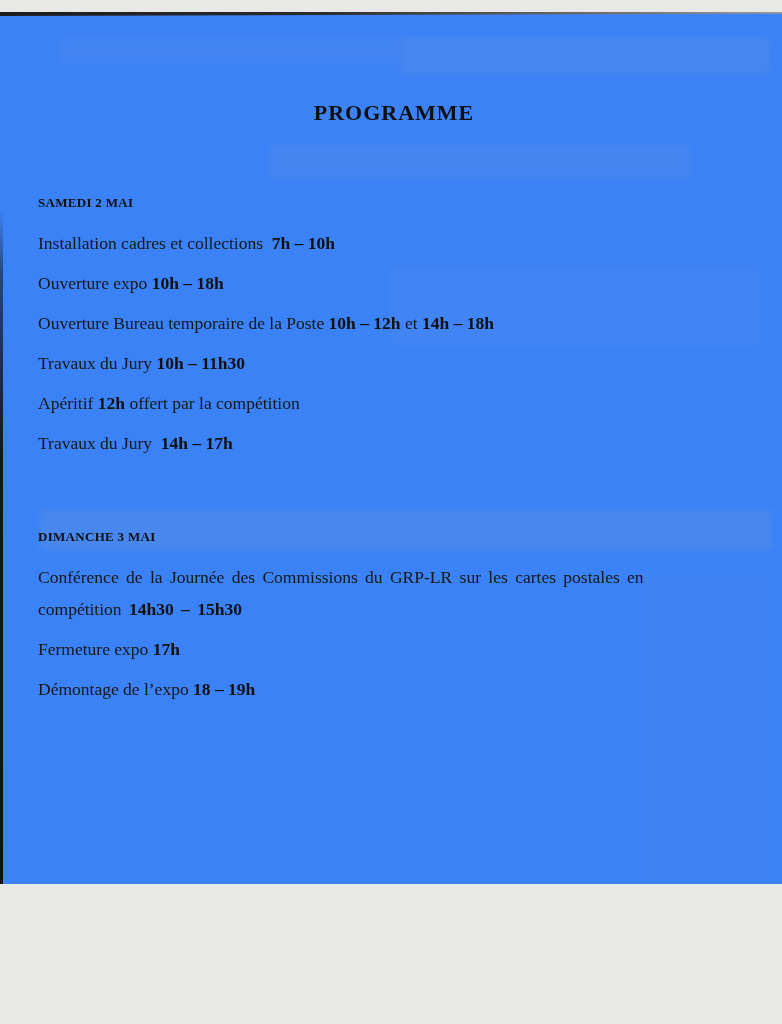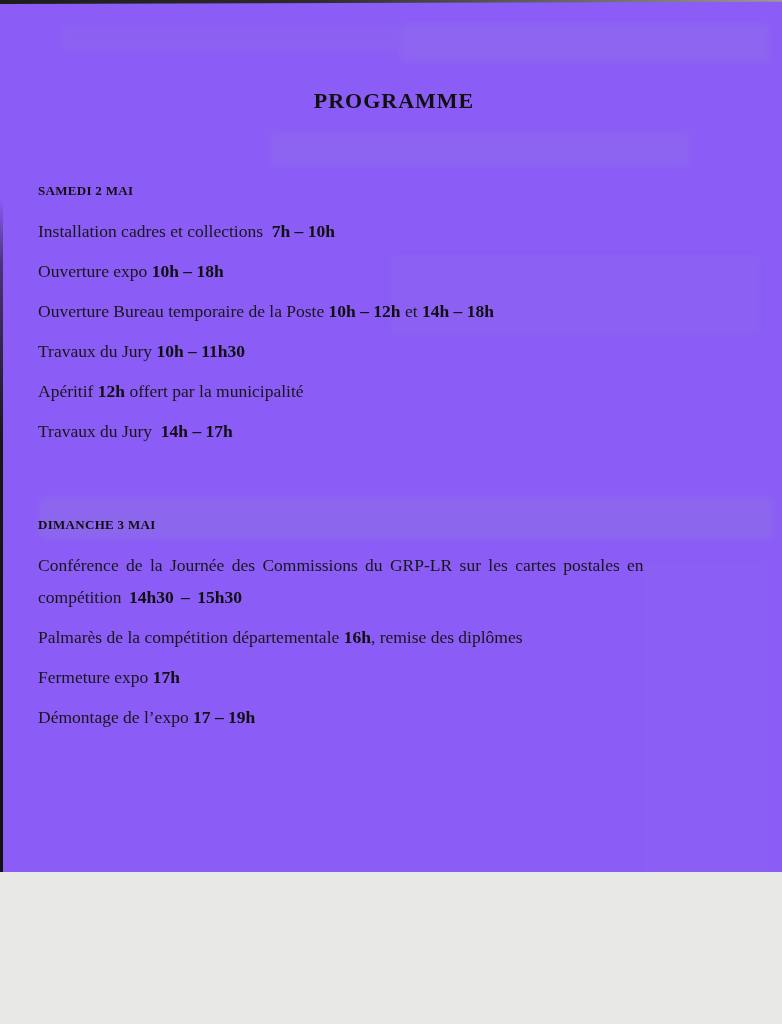--- a/index.html
+++ b/index.html
@@ -1,21 +1,21 @@
 <!DOCTYPE html>
 <html><head>
 <meta charset="utf-8">
 <style>
   html, body { margin: 0; padding: 0; background: #e8e8e6; }
   .page {
     position: relative;
     width: 782px;
     height: 872px;
-    margin: 0 auto;
-    background: #8b5cf6;
+    margin: 12px auto;
+    background: #3b82f6;
     overflow: hidden;
     font-family: "Liberation Serif", "DejaVu Serif", serif;
     color: #161616;
   }
   
   .scan-top {
     position: absolute; top: 0; left: 0; width: 100%; height: 4px;
     background: linear-gradient(to right, #1c1c1c 0%, #2b2b2b 40%, #6a6a6a 75%, #9a9a98 100%);
     clip-path: polygon(0 0, 100% 0, 100% 45%, 0 100%);
   }
@@ -90,27 +90,26 @@
 
   <div class="content">
     <h1 class="title">PROGRAMME</h1>
     <div id="sections">
         <section>
           <h2 class="day-heading">SAMEDI 2 MAI</h2>
           <p class="event"><span class="reg">Installation cadres et collections  </span><span class="bold">7h – 10h</span></p>
           <p class="event"><span class="reg">Ouverture expo </span><span class="bold">10h – 18h</span></p>
           <p class="event"><span class="reg">Ouverture Bureau temporaire de la Poste </span><span class="bold">10h – 12h</span><span class="reg"> et </span><span class="bold">14h – 18h</span></p>
           <p class="event"><span class="reg">Travaux du Jury </span><span class="bold">10h – 11h30</span></p>
-          <p class="event"><span class="reg">Apéritif </span><span class="bold">12h</span><span class="reg"> offert par la municipalité</span></p>
+          <p class="event"><span class="reg">Apéritif </span><span class="bold">12h</span><span class="reg"> offert par la compétition</span></p>
           <p class="event"><span class="reg">Travaux du Jury  </span><span class="bold">14h – 17h</span></p>
         </section>
         <section>
           <h2 class="day-heading">DIMANCHE 3 MAI</h2>
           <p class="event spread"><span class="reg">Conférence de la Journée des Commissions du GRP-LR sur les cartes postales en
 compétition </span><span class="bold">14h30 – 15h30</span></p>
-          <p class="event"><span class="reg">Palmarès de la compétition départementale </span><span class="bold">16h</span><span class="reg">, remise des diplômes</span></p>
           <p class="event"><span class="reg">Fermeture expo </span><span class="bold">17h</span></p>
-          <p class="event"><span class="reg">Démontage de l’expo </span><span class="bold">17 – 19h</span></p>
+          <p class="event"><span class="reg">Démontage de l’expo </span><span class="bold">18 – 19h</span></p>
         </section>
       </div>
   </div>
 
 </div>
 
 </body></html>

